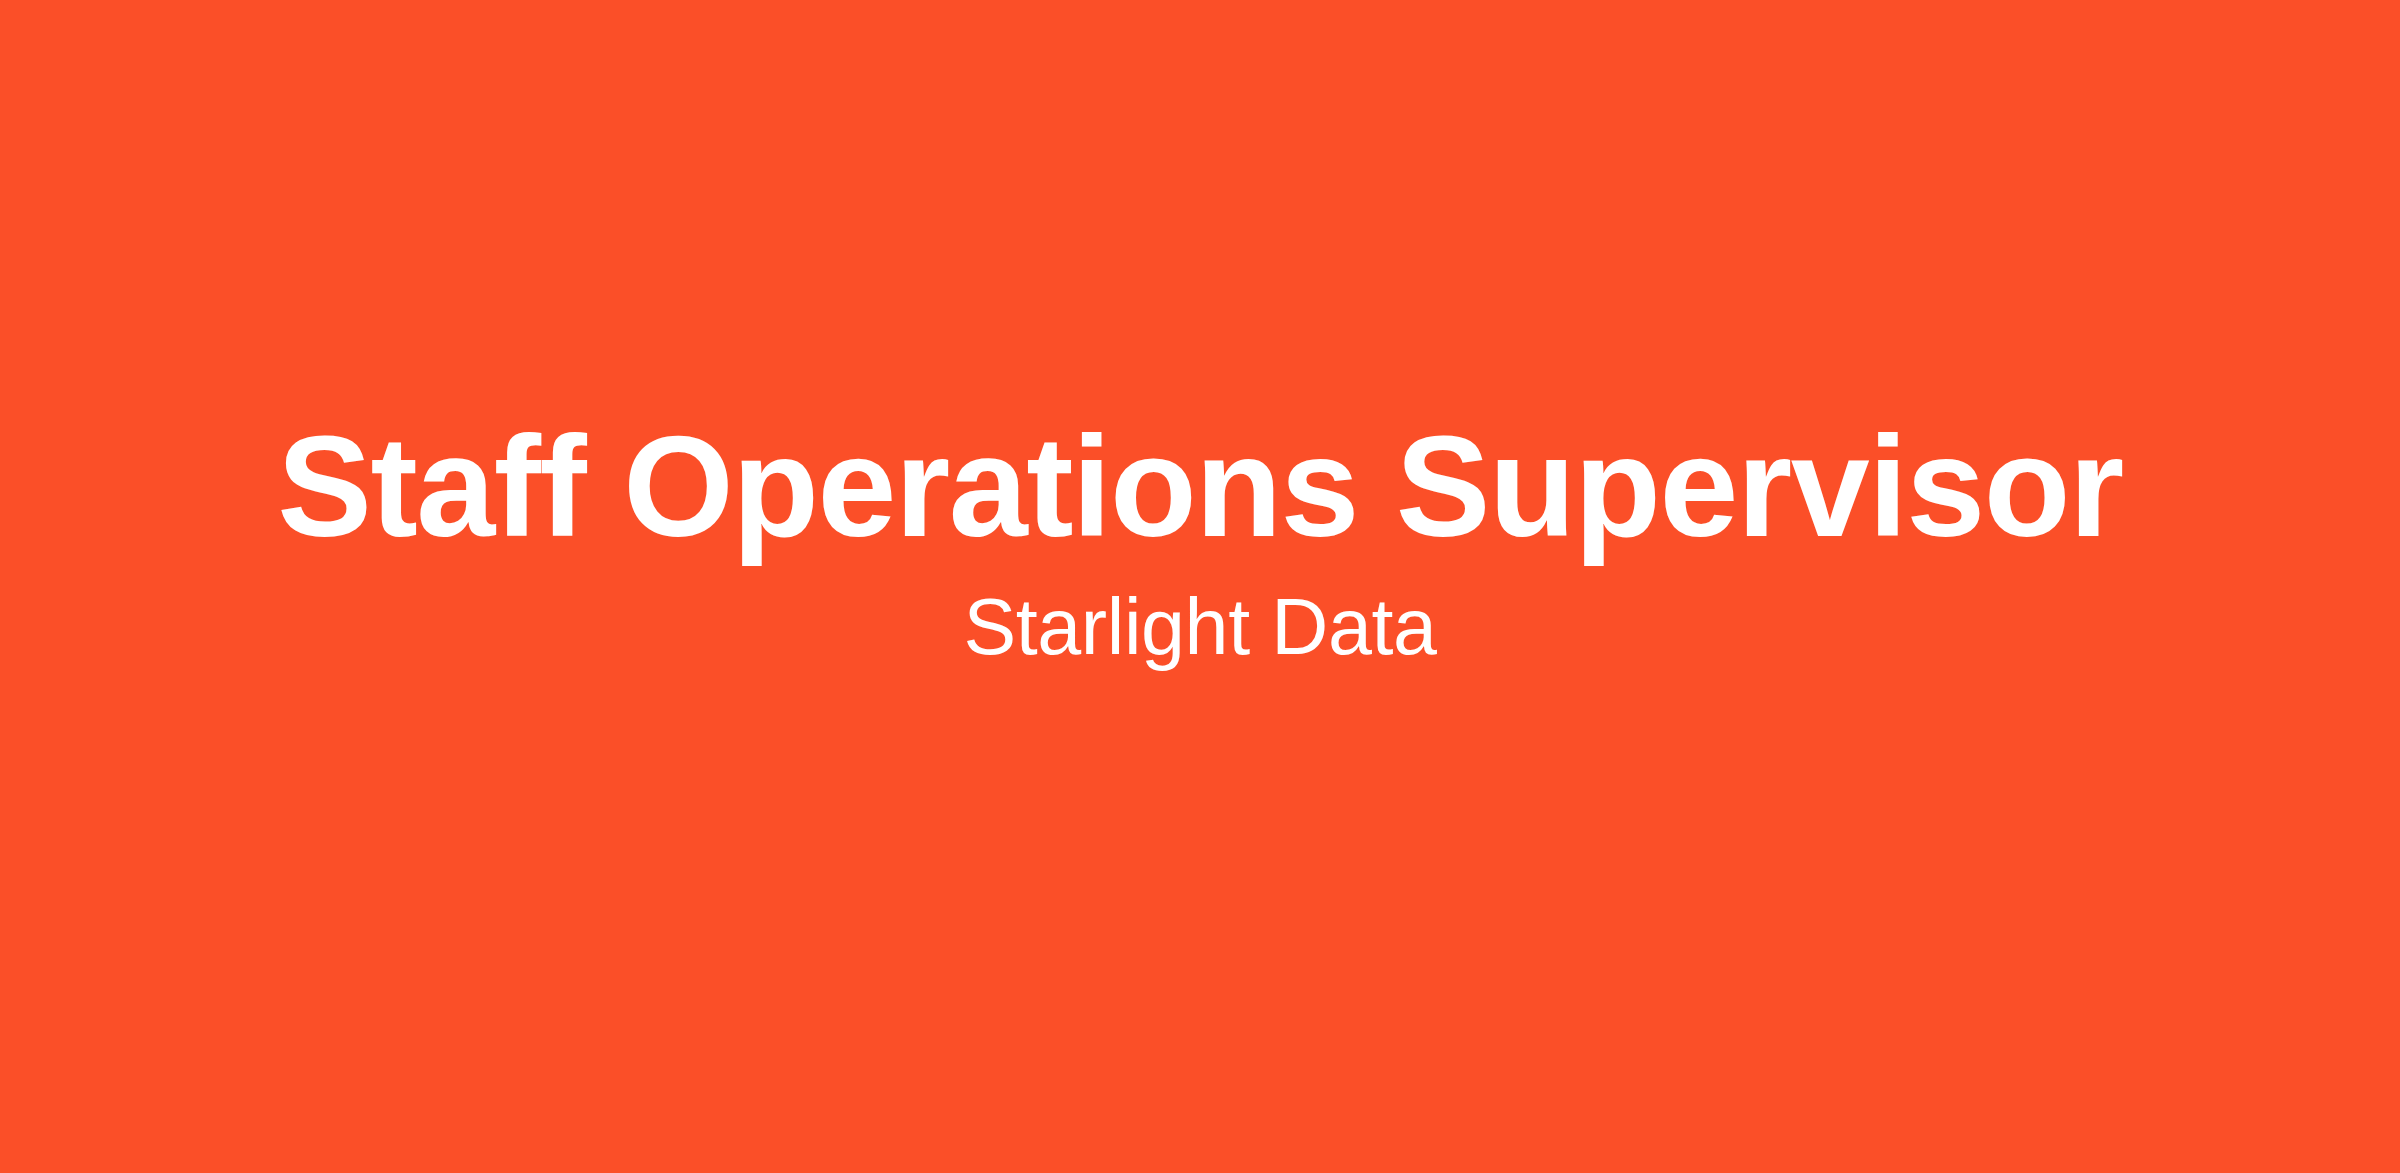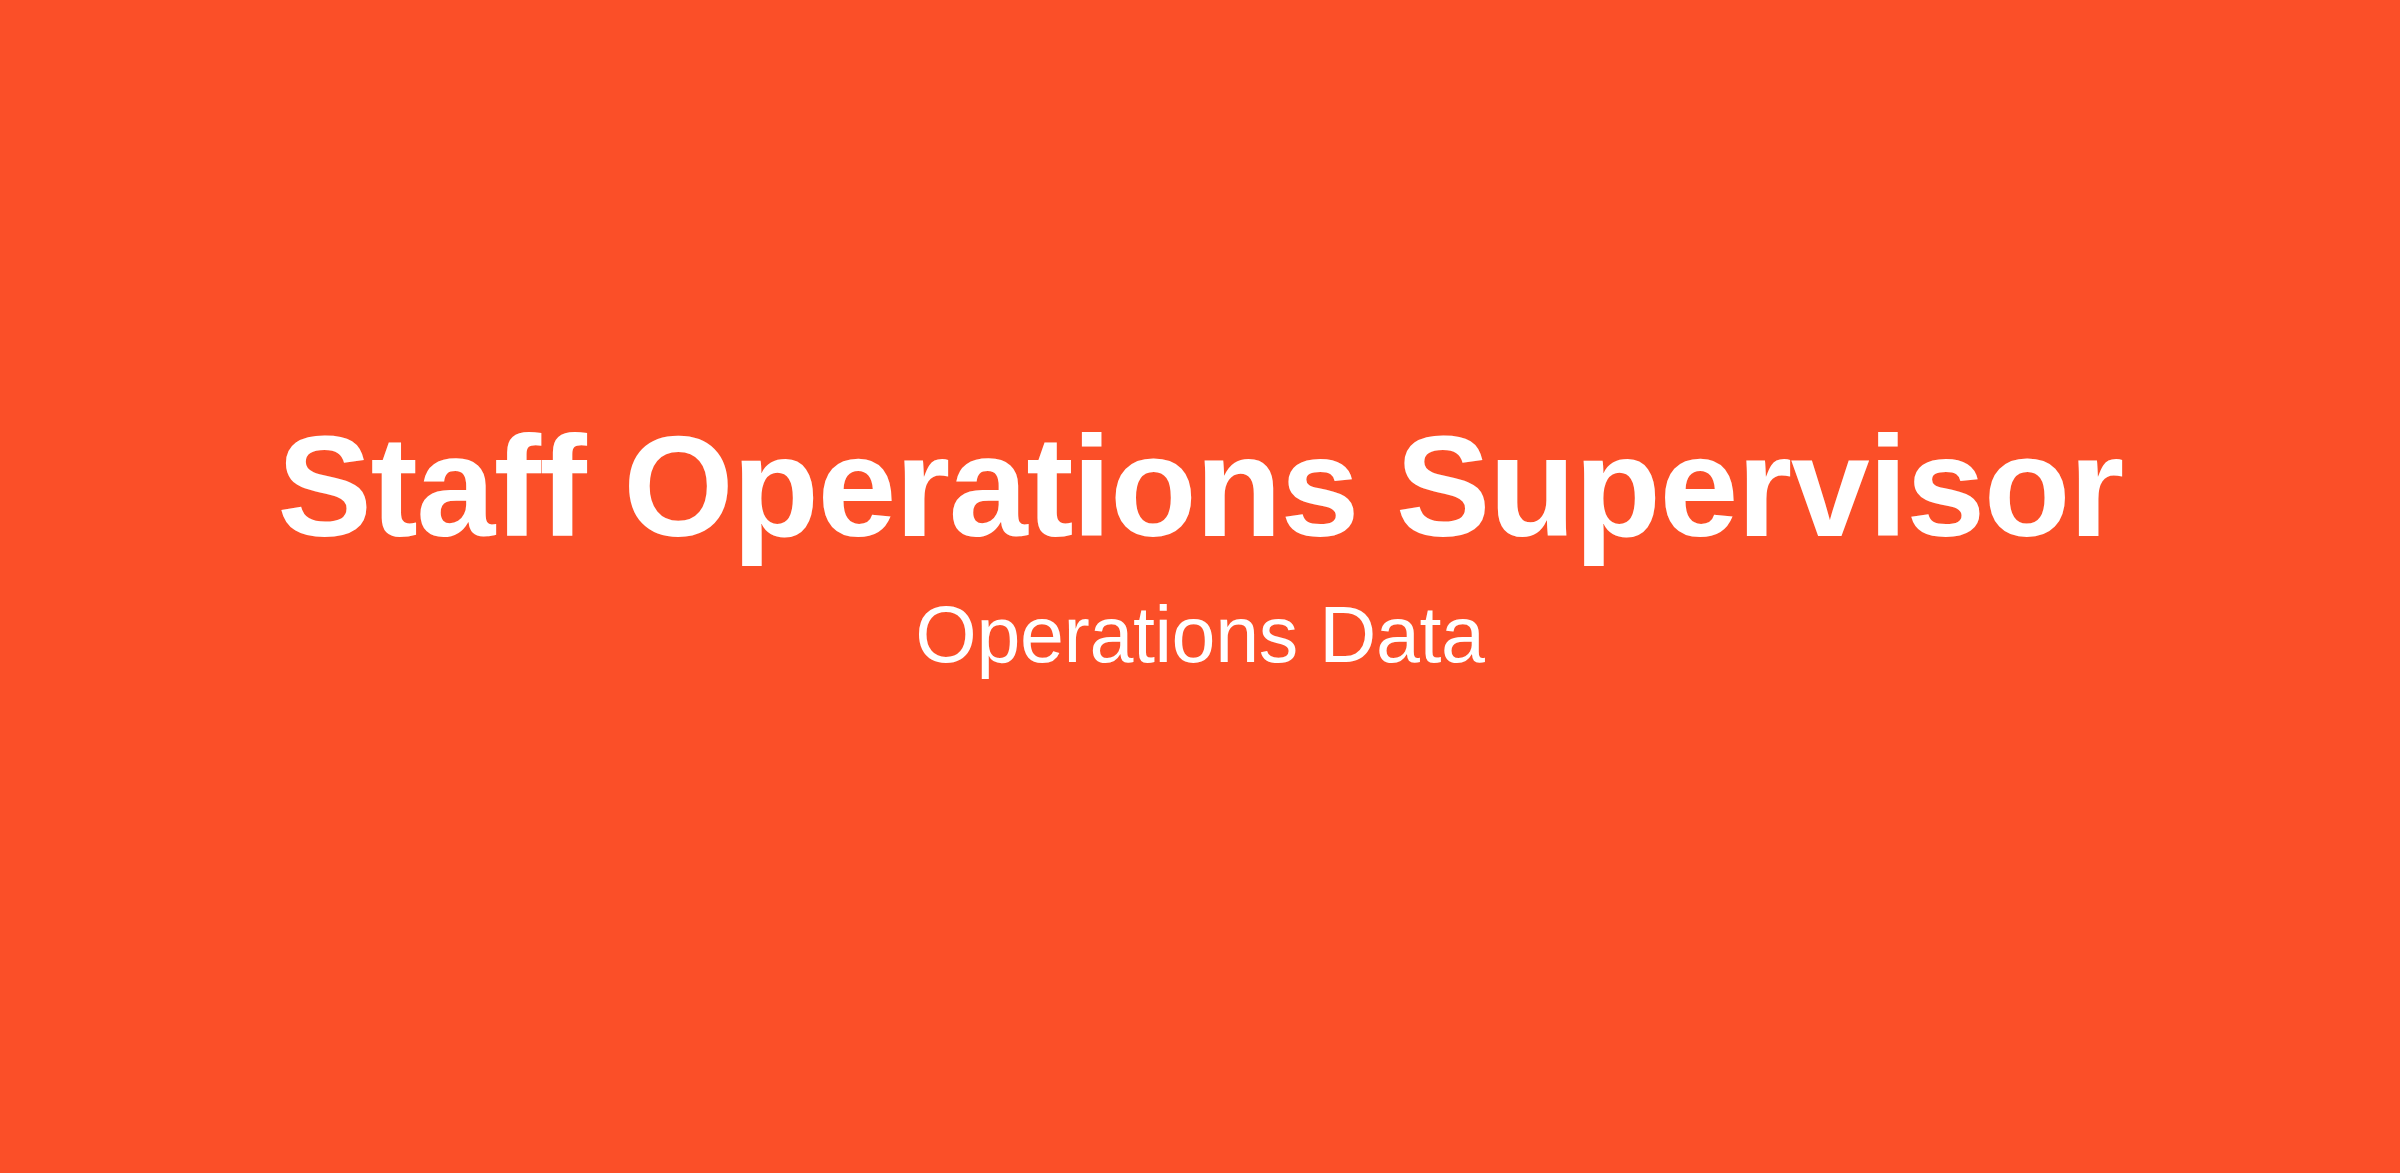--- a/index.html
+++ b/index.html
@@ -34,21 +34,21 @@
     flex-direction: column;
     align-items: center;
     justify-content: center;
     width: 100%;
     padding: 0 120px;
     box-sizing: border-box;
     transform: translateY(-48px);
   }
 
   #job-title {
-    margin: 12px;
+    margin: 4px;
     padding: 0;
     color: #ffffff;
     font-family: "Liberation Sans", "DejaVu Sans", sans-serif;
     font-size: 142px;
     font-weight: 700;
     line-height: 1.12;
     letter-spacing: -1.5px;
     text-align: center;
     white-space: nowrap;
   }
@@ -69,17 +69,17 @@
 </style>
 </head>
 <body>
 
 <div id="hero-card" style="background-color: rgb(251, 79, 40);">
 
   <div id="hero-content">
 
     <h1 id="job-title" style="color: rgb(255, 255, 255);">Staff Operations Supervisor</h1>
 
-    <p id="company-name" style="color: rgb(255, 255, 255);">Operations Data</p>
+    <p id="company-name" style="color: rgb(255, 255, 255);">Starlight Data</p>
 
   </div>
 
 </div>
 
 </body></html>

